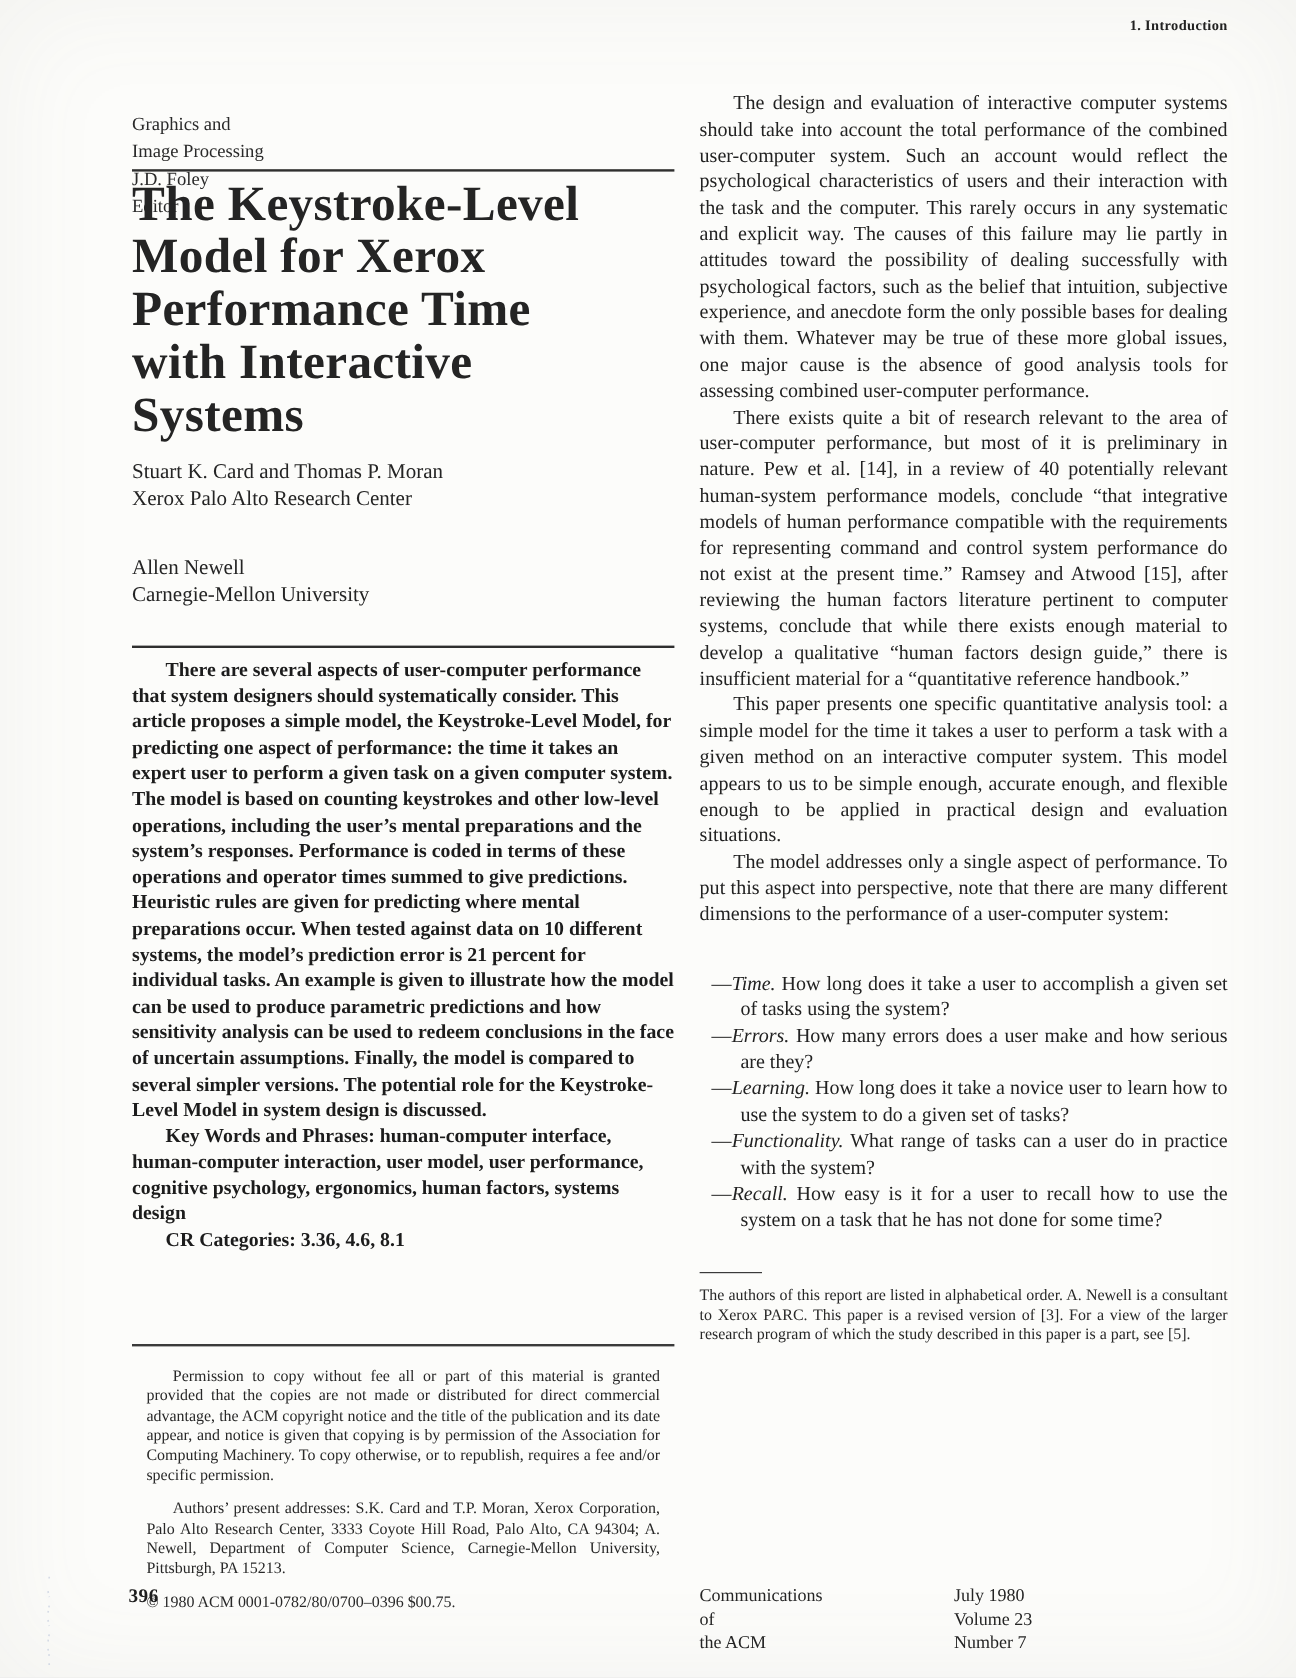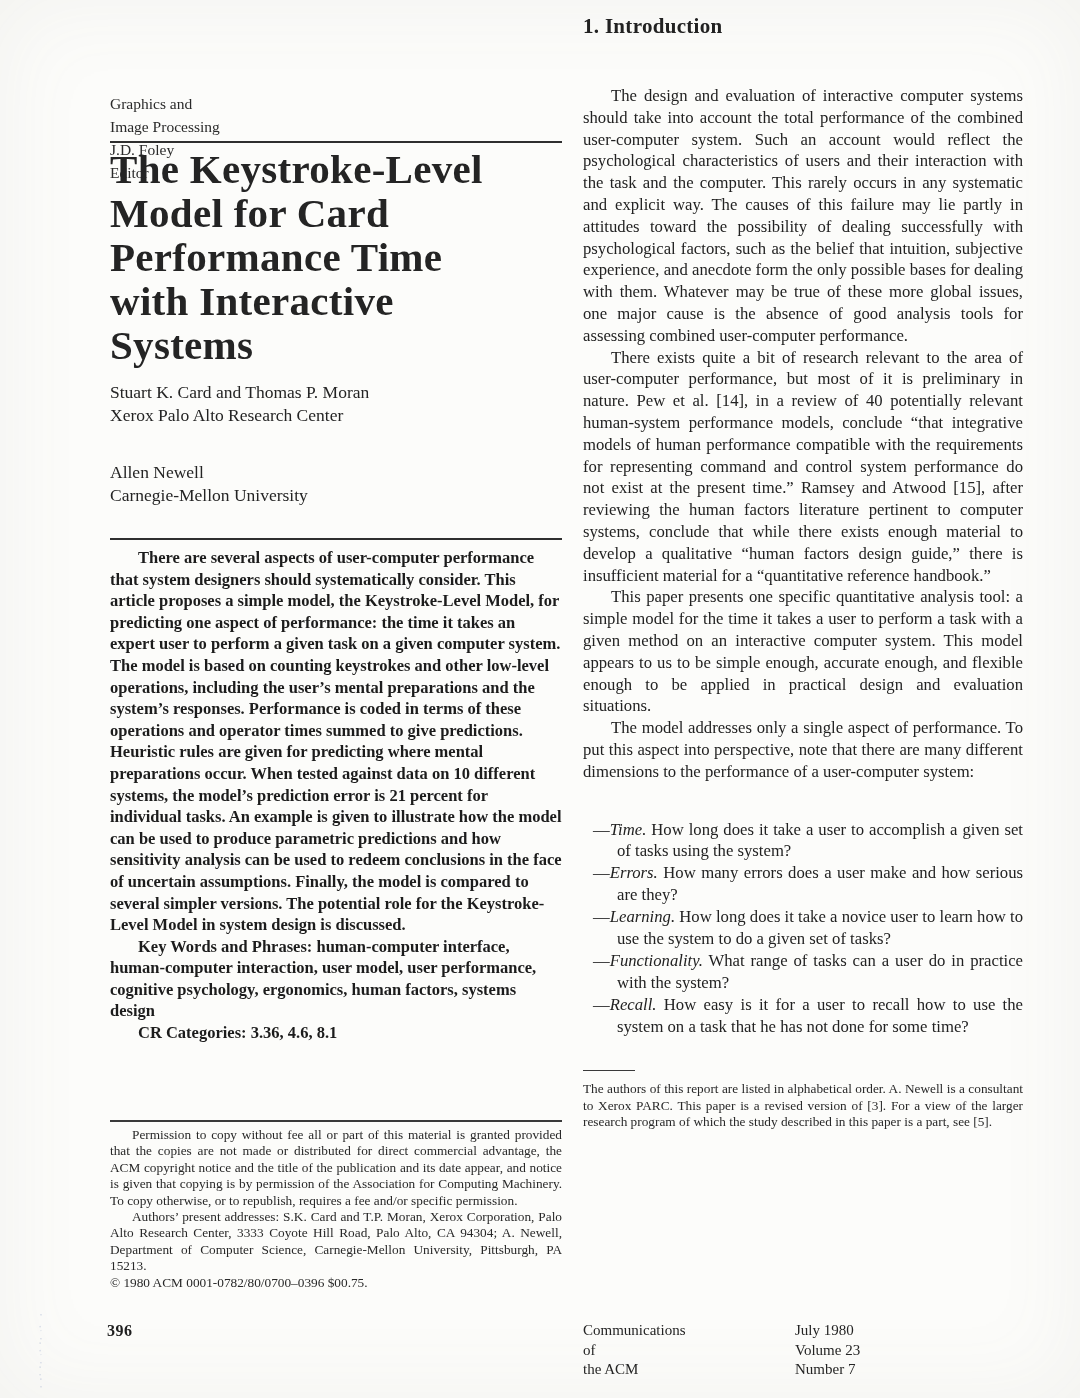--- a/index.html
+++ b/index.html
@@ -28,29 +28,29 @@
   .author-block-1 { position:absolute; top:381px; left:0; font-size:17.5px; line-height:22.5px; color:#242424; }
   .author-block-2 { position:absolute; top:450px; left:0; font-size:17.5px; line-height:22.5px; color:#242424;margin-top:11px; }
 
   .rule-abstract { position:absolute; top:538px; left:0; width:452px; height:2px; background:#2f2f2f; }
 
   .abstract { position:absolute; top:547px; left:0; width:452px; font-size:16.5px; line-height:21.6px; font-weight:700; color:#1c1c1c; }
   .abstract p { margin:0; text-indent:28px; text-align:left; }
 
   .fn-rule-left { position:absolute; top:1120px; left:0; width:452px; height:1.5px; background:#3a3a3a; }
   .footnote-left { position:absolute; top:1127px; left:0; width:452px; font-size:13.3px; line-height:16.4px; text-align:justify; color:#282828; }
-  .footnote-left p { margin:0; text-indent:22px; }
+  .footnote-left p { margin:12px; text-indent:22px; }
   .footnote-left p.no-ind { text-indent:0; }
 
   .page-number { position:absolute; top:1322px; left:-3px; font-size:16px; font-weight:700; letter-spacing:0.5px; }
 
   
   .right-col { position:absolute; left:583px; top:14px; width:440px; }
 
-  .running-head { margin:0 0 46px 0; font-size:21px; font-weight:700; letter-spacing:0.3px; color:#222; }
+  .running-head { margin:0 0 46px 0; font-size:12px; font-weight:700; letter-spacing:0.3px; color:#222;text-align:right; }
 
   .body-text p { margin:0; font-size:16.7px; line-height:21.8px; text-align:justify; text-indent:28px; color:#222; }
 
   .dim-list { list-style:none; margin:36px 0 0 0; padding:0 0 0 10px; font-size:16.7px; line-height:21.9px; color:#222; }
   .dim-list li { padding-left:24px; text-indent:-24px; text-align:justify; }
   .dim-list .term { font-style:italic; }
 
   .fn-rule-right { width:52px; height:1.5px; background:#3a3a3a; margin:32px 0 10px 0; }
   .footnote-right { margin:0; font-size:13.3px; line-height:16.6px; text-align:justify; color:#282828; }
 
@@ -76,21 +76,21 @@
       <div class="masthead-ed">
         <div>J.D. Foley</div>
         <div>Editor</div>
       </div>
     </div>
 
     <div class="rule-top"></div>
 
     <h1 class="title">
       <div>The Keystroke-Level</div>
-      <div>Model for Card</div>
+      <div>Model for Xerox</div>
       <div>Performance Time</div>
       <div>with Interactive</div>
       <div>Systems</div>
     </h1>
 
     <div class="author-block-1">
       <div>Stuart K. Card and Thomas P. Moran</div>
       <div>Xerox Palo Alto Research Center</div>
     </div>
 

